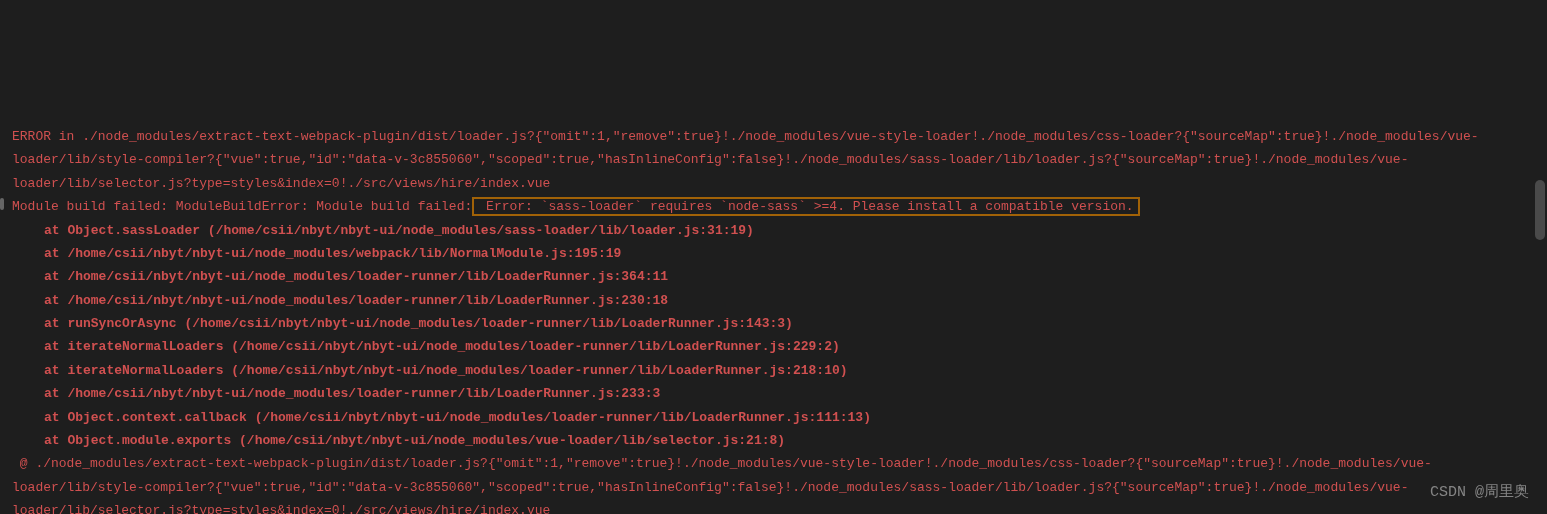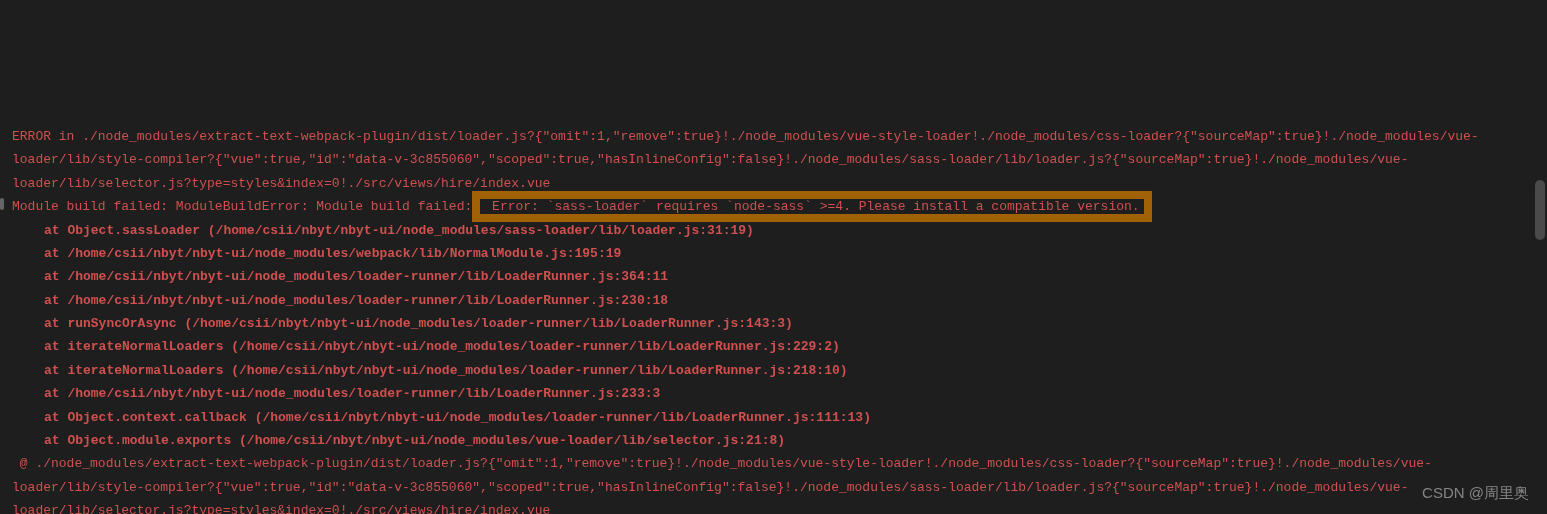--- a/index.html
+++ b/index.html
@@ -26,30 +26,30 @@
     }
     .error-line {
       display: block;
     }
     .stack-line {
       padding-left: 32px;
       display: block;
       font-weight: bold;
     }
     .highlighted-error {
-      border: 8px solid #a16207;
+      border: 2px solid #a16207;
       padding: 0 4px;
       display: inline;
     }
     .watermark {
       position: absolute;
       bottom: 8px;
       right: 18px;
       color: #bbbbbb;
-      font-family: Liberation Sans, sans-serif;
+      font-family: Liberation Mono, monospace;
       font-size: 15px;
       opacity: 0.65;
     }
     .scrollbar-track {
       position: absolute;
       right: 0;
       top: 0;
       width: 14px;
       height: 100%;
       background: #1e1e1e;

